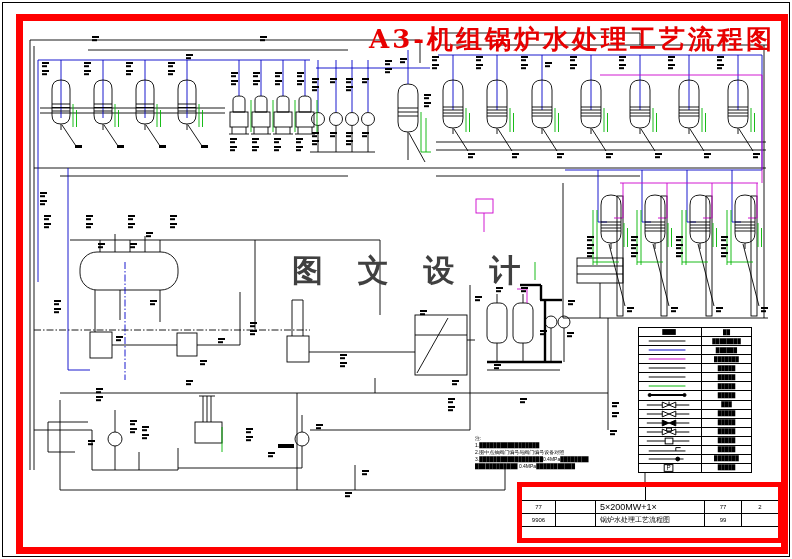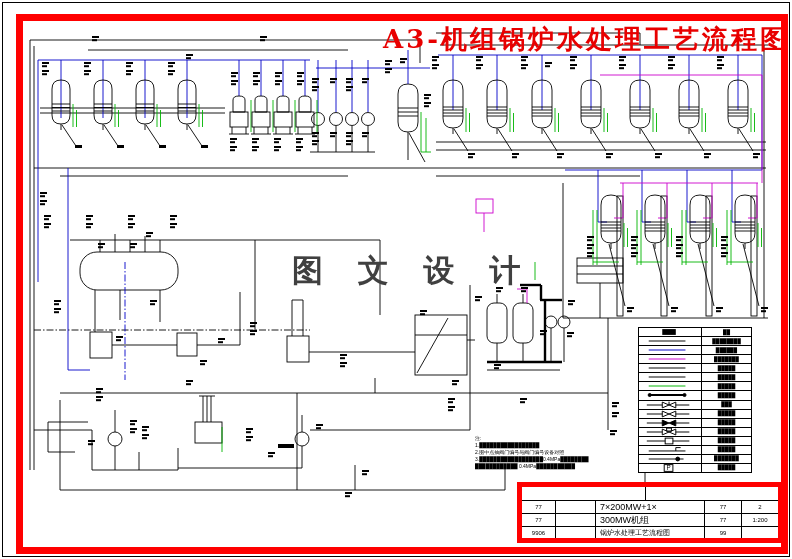--- a/index.html
+++ b/index.html
@@ -2,21 +2,21 @@
 <html><head>
 <meta charset="utf-8">
 <style>
   html,body{margin:0;padding:0;background:#e8e8e8;}
   .sheet{position:relative;width:792px;height:559px;background:#ffffff;overflow:hidden;
          font-family:"Liberation Sans",sans-serif;}
   .outer-border{position:absolute;inset:2px;border:1.5px solid #000;}
   .red-frame{position:absolute;left:16px;top:14px;width:758px;height:526px;
              border:7px solid #f00;z-index:6;pointer-events:none;}
   .diagram{position:absolute;left:0;top:0;z-index:1;}
-  .drawing-title{position:absolute;left:383px;top:22px;width:395px;z-index:5;
+  .drawing-title{position:absolute;left:369px;top:22px;width:395px;z-index:5;
       font-family:"DejaVu Serif",serif;font-weight:bold;font-size:26px;color:#e80000;
       letter-spacing:3px;white-space:nowrap;}
   .watermark{position:absolute;left:292px;top:250px;z-index:3;
       font-family:"DejaVu Sans",sans-serif;font-weight:bold;font-size:31px;color:#404040;
       letter-spacing:12px;white-space:nowrap;}
   
   .legend{position:absolute;left:638px;top:327px;width:114px;height:146px;z-index:4;
       border:1.5px solid #000;background:#fff;display:flex;flex-direction:column;box-sizing:border-box;}
   .legend-row{flex:1;display:flex;border-top:1px solid #000;min-height:0;}
   .legend-row:first-child{border-top:none;}
@@ -751,30 +751,23 @@
     </div>
 
   <div class="title-block">
     <div class="tb-top">
       <div class="tb-top-div"></div>
     </div>
     <div id="tb-rows">
         <div class="tb-row">
           <div class="tb-cell tb-c0">77</div>
           <div class="tb-cell tb-c1"></div>
-          <div class="tb-cell tb-c2">7×200MW+1×</div>
+          <div class="tb-cell tb-c2">5×200MW+1×</div>
           <div class="tb-cell tb-c3">77</div>
           <div class="tb-cell tb-c4">2</div>
-        </div>
-        <div class="tb-row">
-          <div class="tb-cell tb-c0">77</div>
-          <div class="tb-cell tb-c1"></div>
-          <div class="tb-cell tb-c2">300MW机组</div>
-          <div class="tb-cell tb-c3">77</div>
-          <div class="tb-cell tb-c4">1:200</div>
         </div>
         <div class="tb-row tb-row3">
           <div class="tb-cell tb-c0">9906</div>
           <div class="tb-cell tb-c1"></div>
           <div class="tb-cell tb-c2">锅炉水处理工艺流程图</div>
           <div class="tb-cell tb-c3">99</div>
           <div class="tb-cell tb-c4"></div>
         </div>
       </div>
   </div>

